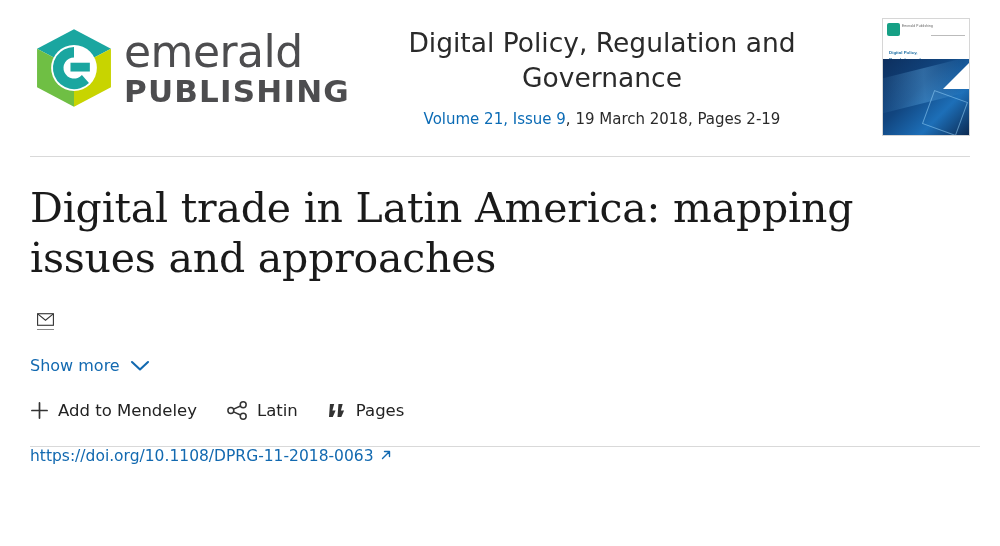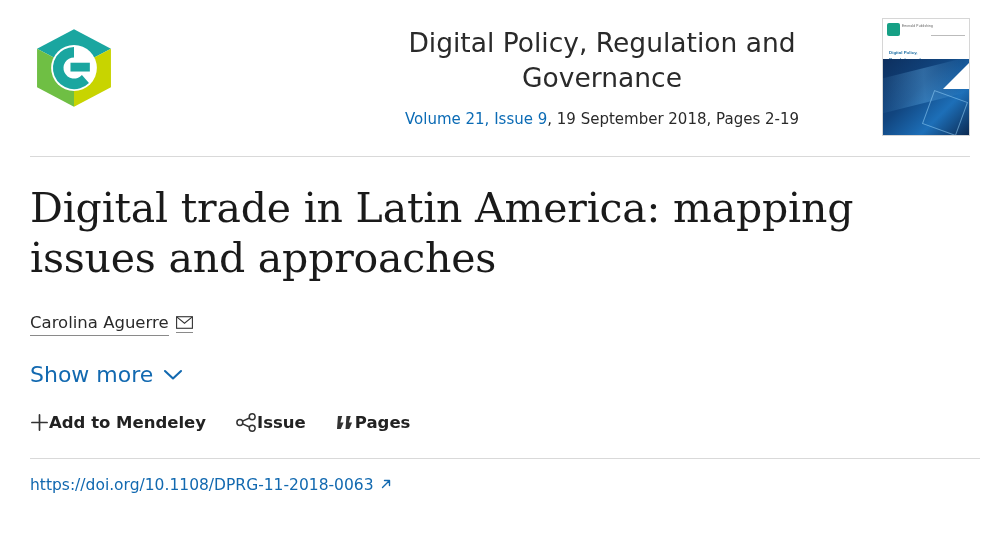--- a/index.html
+++ b/index.html
@@ -203,56 +203,55 @@
     padding-bottom: 3px;
     display: inline-flex;
     align-items: center;
   }
 
   .show-more {
     margin-top: 26px;
     display: inline-flex;
     align-items: center;
     color: #1269b0;
-    font-size: 22px;
+    font-size: 16px;
     cursor: pointer;
     font-family: "DejaVu Sans", sans-serif;
   }
   .show-more .chev { margin-left: 10px; display: inline-flex; }
 
   .actions {
     margin-top: 26px;
     display: flex;
     align-items: center;
     gap: 30px;
     font-size: 16.5px;
     color: #222;
     font-family: "DejaVu Sans", sans-serif;
   }
   .action {
     display: inline-flex;
     align-items: center;
+    gap: 9px;
     cursor: pointer;
-    font-weight: bold;
   }
   .action .glyph {
     display: inline-flex;
     align-items: center;
     justify-content: center;
     color: #333;
   }
 
   .divider2 {
     height: 1px;
     background: #d9d9d9;
     margin: 26px 0 0 0;
   }
 
   .doi {
-    margin-top: 17px;
     font-size: 15.5px;
     color: #1269b0;
     font-family: "DejaVu Sans", sans-serif;
     display: inline-flex;
     align-items: baseline;
     cursor: pointer;
   }
   .doi .ext { margin-left: 6px; font-size: 12px; }
 </style>
 </head>
@@ -267,26 +266,30 @@
         <svg viewBox="0 0 100 100" width="88" height="88" aria-hidden="true">
           <polygon points="50,6 92,28 92,72 50,94 8,72 8,28" fill="#ffffff"></polygon>
           <path d="M50,6 L92,28 L50,50 L8,28 Z" fill="#1aa6a0"></path>
           <path d="M8,28 L50,50 L50,94 L8,72 Z" fill="#6fbf44"></path>
           <path d="M92,28 L92,72 L50,94 L50,50 Z" fill="#c8d400"></path>
           <circle cx="50" cy="50" r="26" fill="#ffffff"></circle>
           <path d="M50,26 a24,24 0 1,0 17,41 l-8,-9 a12,12 0 1,1 -9,-20 z" fill="#1aa6a0"></path>
           <rect x="46" y="44" width="22" height="10" fill="#1aa6a0"></rect>
         </svg>
       </div>
+      <div class="logo-text">
+        <div class="emerald">emerald</div>
+        <div class="publishing">PUBLISHING</div>
+      </div>
     </div>
 
     <div class="journal-block">
       <div class="journal-title">Digital Policy, Regulation and Governance</div>
       <div class="journal-meta">
-        <a>Volume 21, Issue 9</a><span class="sep">, </span><span>19 September 2018</span><span class="sep">, </span><span>Pages 2-19</span>
+        <a>Volume 21, Issue 9</a><span class="sep">, </span><span>19 March 2018</span><span class="sep">, </span><span>Pages 2-19</span>
       </div>
     </div>
 
     <div class="cover-block">
       <div class="cover">
         <div class="cover-top">
           <div class="cover-logo"></div>
           <div class="cover-logo-txt">Emerald Publishing</div>
           <div class="cover-rule"></div>
         </div>
@@ -297,21 +300,20 @@
     </div>
   </div>
 
   <div class="divider"></div>
 
   <div class="article">
 
     <h1 class="article-title">Digital trade in Latin America: mapping issues and approaches</h1>
 
     <div class="authors">
-      <span class="author-name">Carolina Aguerre</span>
       <span class="envelope-icon">
         <svg width="17" height="13" viewBox="0 0 20 15" aria-hidden="true">
           <rect x="0.7" y="0.7" width="18.6" height="13.6" fill="none" stroke="#333" stroke-width="1.3"></rect>
           <path d="M1.2,1.2 L10,8.4 L18.8,1.2" fill="none" stroke="#333" stroke-width="1.3"></path>
         </svg>
       </span>
     </div>
 
     <div class="show-more">
       <span>Show more</span>
@@ -335,21 +337,21 @@
 
       <div class="action">
         <span class="glyph">
           <svg width="21" height="19" viewBox="0 0 22 20" aria-hidden="true">
             <circle cx="17" cy="4" r="3.1" fill="none" stroke="#333" stroke-width="1.6"></circle>
             <circle cx="17" cy="16" r="3.1" fill="none" stroke="#333" stroke-width="1.6"></circle>
             <circle cx="4" cy="10" r="3.1" fill="none" stroke="#333" stroke-width="1.6"></circle>
             <path d="M6.8,8.6 L14.2,5.2 M6.8,11.4 L14.2,14.8" stroke="#333" stroke-width="1.6"></path>
           </svg>
         </span>
-        <span>Issue</span>
+        <span>Latin</span>
       </div>
 
       <div class="action">
         <span class="glyph">
           <svg width="19" height="17" viewBox="0 0 20 18" aria-hidden="true">
             <path d="M2,2 L6.5,2 L4.6,9 L8,9 L5,16 L1,16 Z" fill="#333"></path>
             <path d="M11,2 L15.5,2 L13.6,9 L17,9 L14,16 L10,16 Z" fill="#333"></path>
           </svg>
         </span>
         <span>Pages</span>

